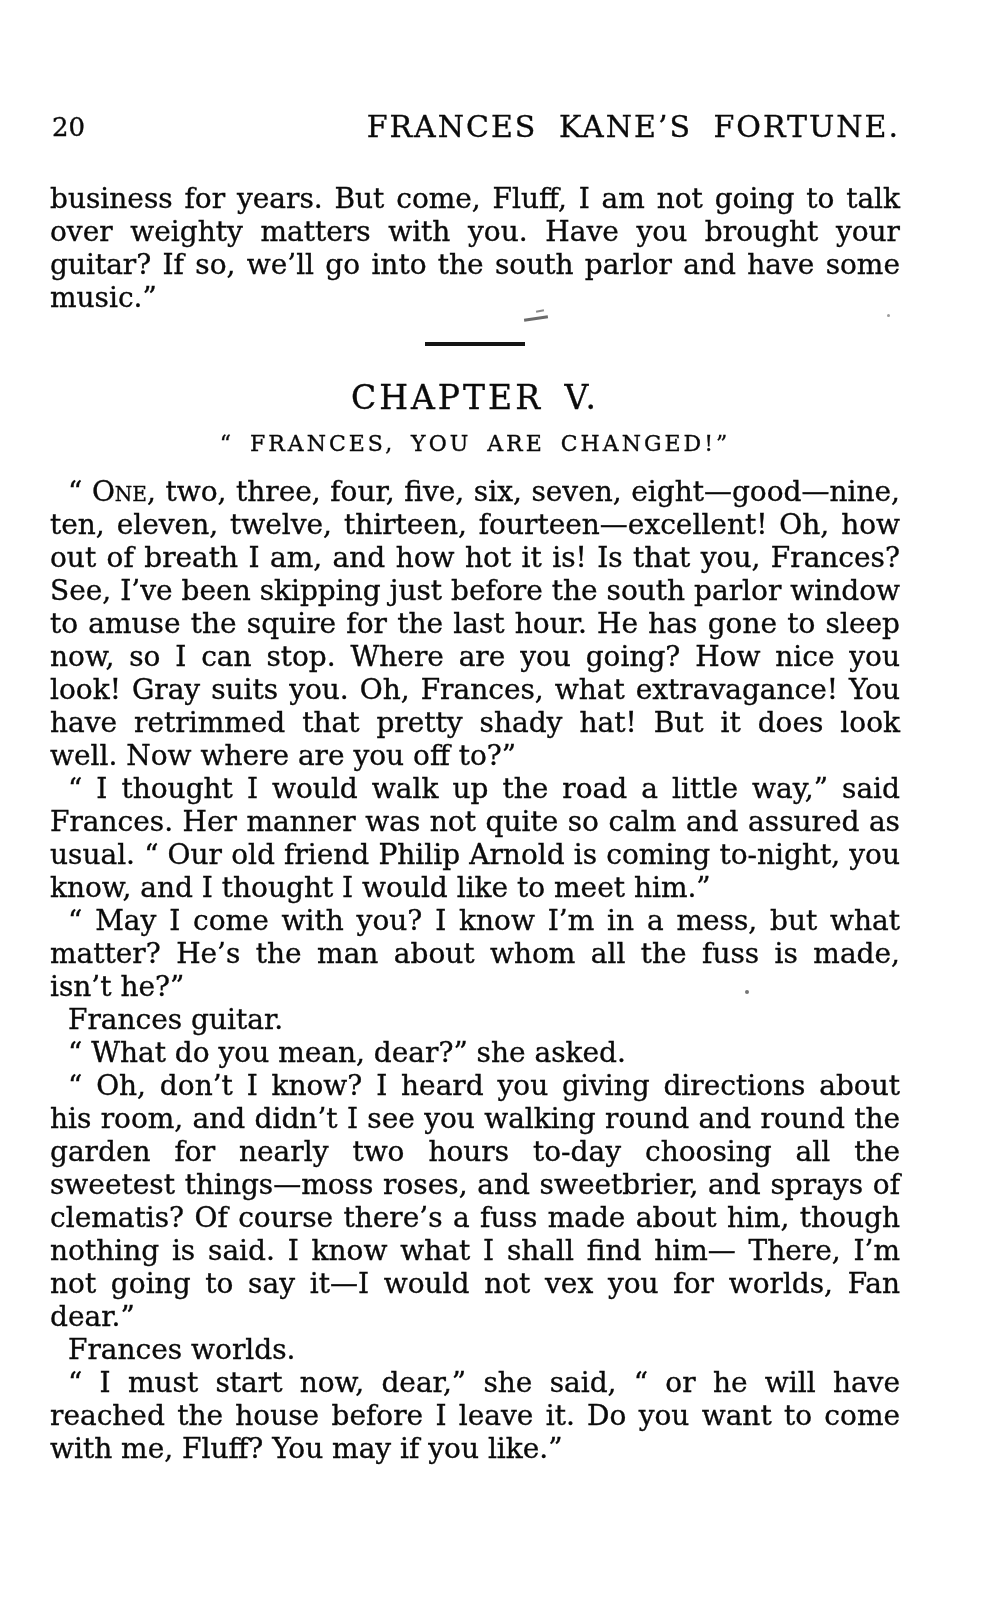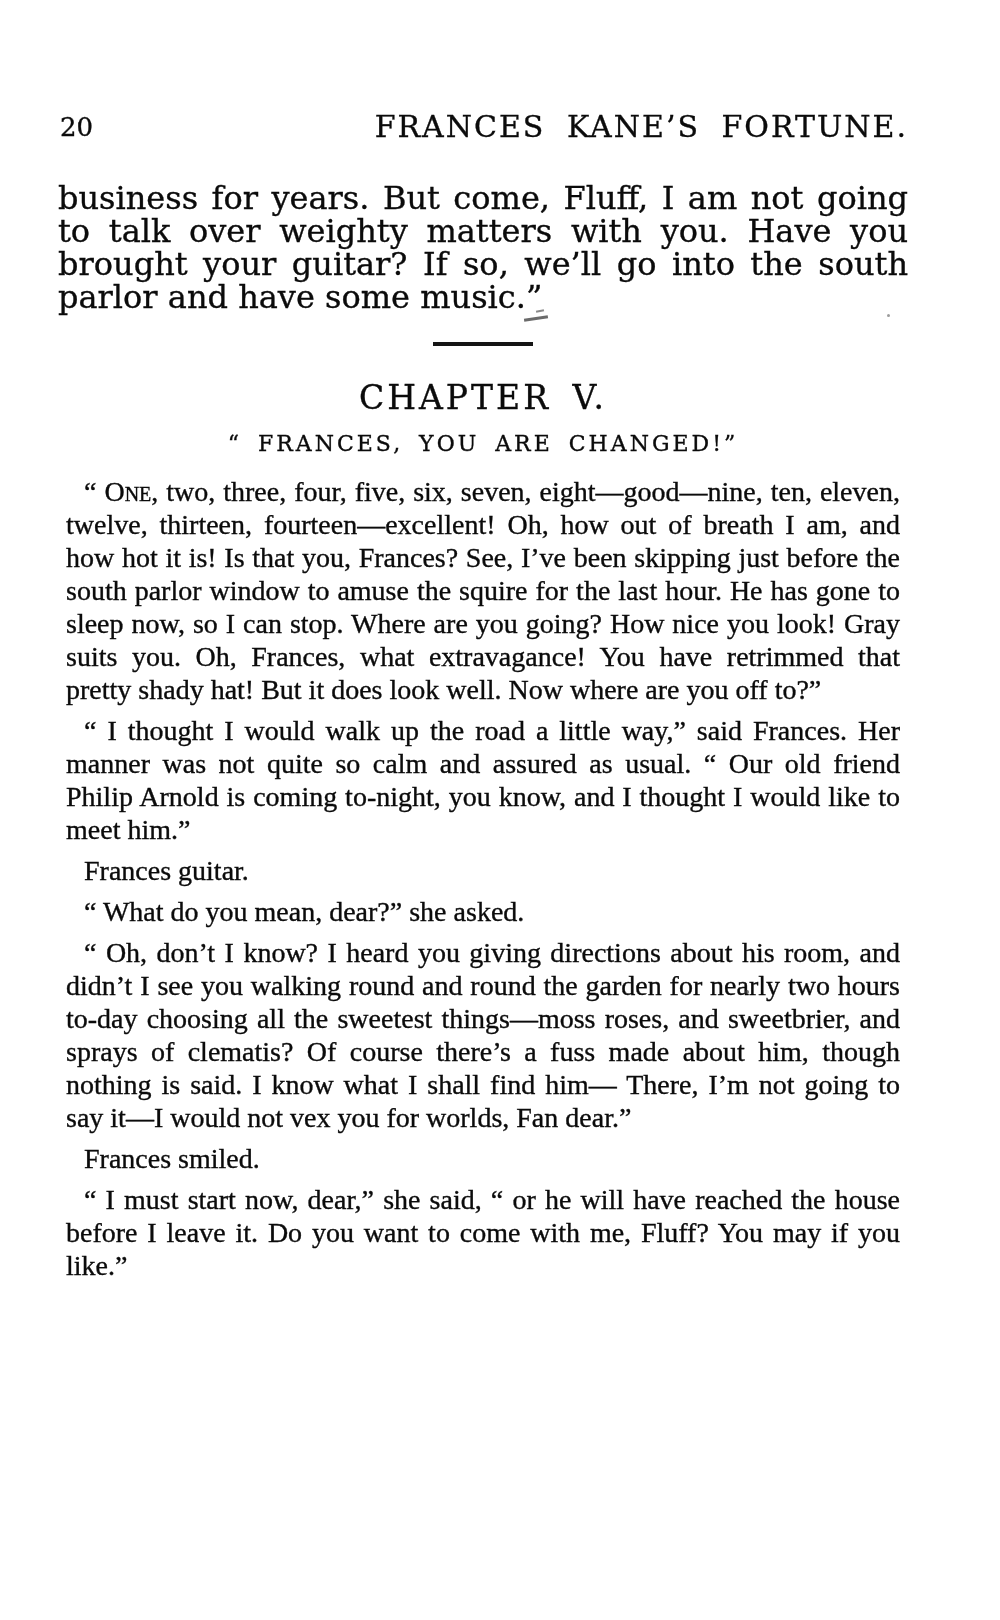--- a/index.html
+++ b/index.html
@@ -11,21 +11,21 @@
   }
   .page {
     position: relative;
     width: 1000px; height: 1620px;
     background: #ffffff;
     color: #0b0b0b;
     -webkit-text-stroke: 0.35px #0b0b0b;
   }
   .content {
     position: absolute;
-    left: 58px; top: 112px;
+    left: 50px; top: 112px;
     width: 850px;
   }
   .header {
     position: relative;
     height: 32px;
   }
   .page-number {
     position: absolute;
     left: 2px; top: 1px;
     font-size: 26px;
@@ -34,21 +34,21 @@
   .running-title {
     text-align: right;
     font-size: 30px;
     font-weight: normal;
     letter-spacing: 2px;
     word-spacing: 10px;
     line-height: 30px;
   }
   .intro {
     margin: 38px 0 0 0;
-    font-size: 32px;
+    font-size: 28px;
     line-height: 33px;
     text-align: justify;
     text-indent: 0;
   }
   .divider {
     width: 100px; height: 4px;
     background: #151515;
     margin: 28px auto 0 auto;
   }
   .chapter-heading {
@@ -64,26 +64,25 @@
     text-align: center;
     font-size: 22px;
     letter-spacing: 3px;
     word-spacing: 6px;
     line-height: 26px;
   }
   .body-text {
     margin-top: 18px;
   }
   .body-text p {
-    margin: 8px; padding: 0;
+    margin: 0; padding: 0;
     font-size: 28px;
     line-height: 33px;
     text-align: justify;
     text-indent: 18px;
-    font-family: Liberation Serif, serif;
   }
   .lead-smallcaps { font-variant: small-caps; }
   .artifact {
     position: absolute;
     background: #3a3a3a;
   }
   .artifact.smudge1 { left: 524px; top: 317px; width: 24px; height: 3px; transform: rotate(-8deg); opacity: .75; }
   .artifact.smudge2 { left: 536px; top: 310px; width: 8px; height: 2px; transform: rotate(-10deg); opacity: .6; }
   .artifact.dot1 { left: 745px; top: 990px; width: 4px; height: 4px; border-radius: 50%; opacity: .7; }
   .artifact.dot2 { left: 887px; top: 314px; width: 3px; height: 3px; border-radius: 50%; opacity: .5; }
@@ -106,24 +105,25 @@
 
     <div class="chapter-heading">CHAPTER V.</div>
 
     <div class="chapter-subtitle">“ FRANCES, YOU ARE CHANGED!”</div>
 
     <div class="body-text">
 
       <p><span>“ </span><span class="lead-smallcaps">One</span><span>, two, three, four, five, six, seven, eight—good—nine, ten, eleven, twelve, thirteen, fourteen—excellent! Oh, how out of breath I am, and how hot it is! Is that you, Frances? See, I’ve been skipping just before the south parlor window to amuse the squire for the last hour. He has gone to sleep now, so I can stop. Where are you going? How nice you look! Gray suits you. Oh, Frances, what extravagance! You have retrimmed that pretty shady hat! But it does look well. Now where are you off to?”</span></p>
 
       <p>“ I thought I would walk up the road a little way,” said Frances. Her manner was not quite so calm and assured as usual. “ Our old friend Philip Arnold is coming to-night, you know, and I thought I would like to meet him.”</p>
+      <p>“ May I come with you? I know I’m in a mess, but what matter? He’s the man about whom all the fuss is made, isn’t he?”</p>
       <p>Frances guitar.</p>
       <p>“ What do you mean, dear?” she asked.</p>
       <p>“ Oh, don’t I know? I heard you giving directions about his room, and didn’t I see you walking round and round the garden for nearly two hours to-day choosing all the sweetest things—moss roses, and sweetbrier, and sprays of clematis? Of course there’s a fuss made about him, though nothing is said. I know what I shall find him— There, I’m not going to say it—I would not vex you for worlds, Fan dear.”</p>
-      <p>Frances smiled.</p>
+      <p>Frances worlds.</p>
       <p>“ I must start now, dear,” she said, “ or he will have reached the house before I leave it. Do you want to come with me, Fluff? You may if you like.”</p>
 
     </div>
   </div>
 
   <div class="artifact smudge1"></div>
   <div class="artifact smudge2"></div>
   <div class="artifact dot1"></div>
   <div class="artifact dot2"></div>
 

